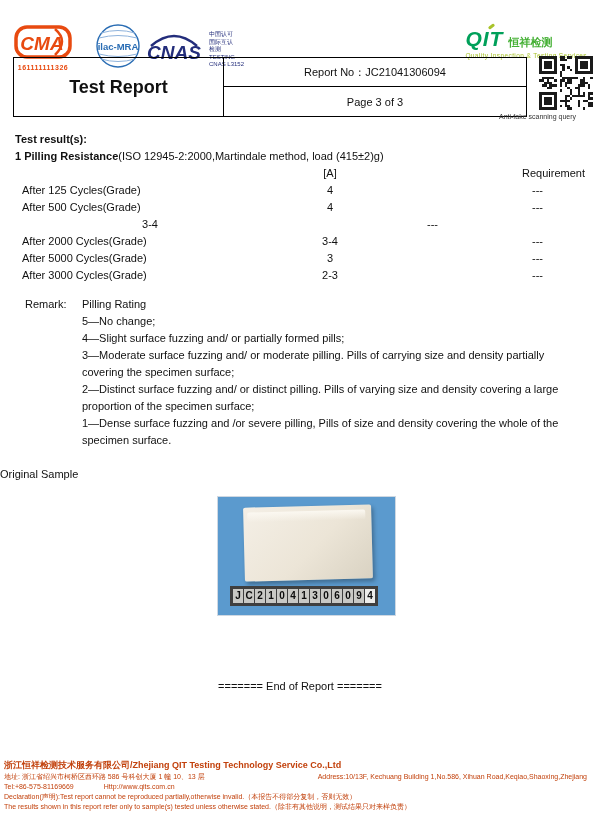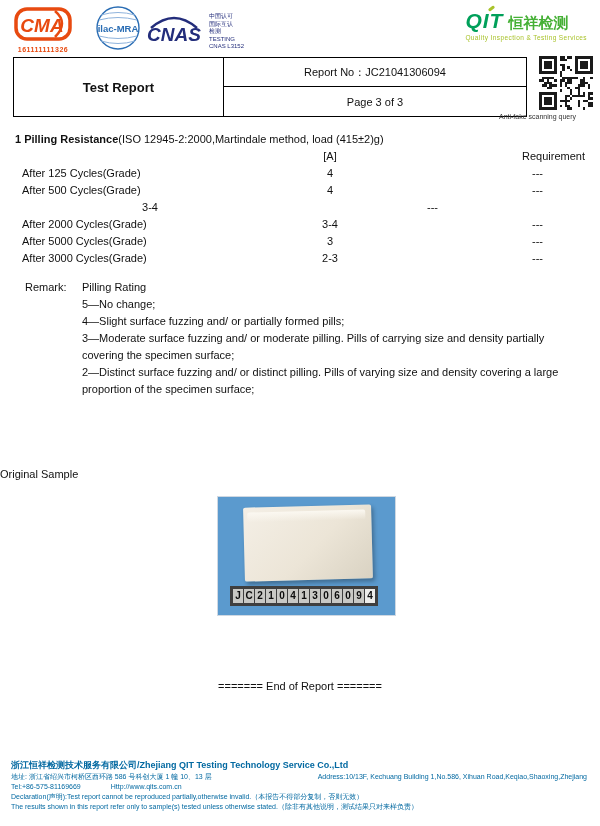--- a/index.html
+++ b/index.html
@@ -6,43 +6,43 @@
   html,body { background:#888; }
   .page {
     width:600px; height:826px; position:relative; margin:0 auto;
     background:#fff; color:#111;
     font-family:"Liberation Sans", sans-serif;
     overflow:hidden;
   }
   svg text { font-family:"Liberation Sans", sans-serif; }
 
   
-  .logo-strip { position:absolute; left:13px; right:13px; top:5px; height:50px; }
+  .logo-strip { position:absolute; left:13px; right:13px; top:23px; height:50px; }
   .cma-block { position:absolute; left:0; top:2px; width:60px; text-align:center; }
   .cma-svg rect, .cma-svg path { stroke:var(--cma,#e84a10); fill:none; }
   .cma-svg text { fill:var(--cma,#e84a10); }
   .cma-number { font-size:7px; font-weight:bold; color:var(--cma,#e84a10); letter-spacing:.5px; margin-top:1px; }
   .ilac-block { position:absolute; left:82px; top:0; }
   .ilac-svg .ring { stroke:var(--ilac,#2a6db4); fill:none; }
   .ilac-svg .wave { stroke:var(--ilacLight,#8fb3dc); fill:none; }
   .ilac-svg text { fill:var(--ilac,#2a6db4); }
   .cnas-block { position:absolute; left:130px; top:10px; }
   .cnas-svg path { stroke:var(--navy,#232d7b); fill:none; }
   .cnas-svg text { fill:var(--navy,#232d7b); }
   .cnas-text { position:absolute; left:196px; top:8px; font-size:6px; line-height:7.5px; color:var(--navy,#232d7b); }
   .qit-block { position:absolute; right:0; top:4px; }
   .qit-row { display:flex; align-items:baseline; gap:5px; }
   .qit-word { font-size:21px; font-weight:bold; color:var(--qit,#00a05a); letter-spacing:1px; position:relative; font-style:italic; }
   .qit-word::after { content:""; position:absolute; left:23px; top:-2px; width:7px; height:3px; background:var(--qitTag,#a9c32b); transform:rotate(-35deg); border-radius:2px; }
-  .qit-cn { font-size:15px; font-weight:bold; color:var(--qitCn,#45b035); }
+  .qit-cn { font-size:11px; font-weight:bold; color:var(--qitCn,#45b035); }
   .qit-tag { font-size:6.5px; color:var(--qitTag,#a9c32b); letter-spacing:.4px; margin-top:1px; text-align:center; }
 
   
   .hdr-table { position:absolute; left:13px; top:57px; width:514px; height:60px; border:1.6px solid #000; display:grid; grid-template-columns:210px 1fr; }
-  .hdr-title { border-right:1.6px solid #000; display:flex; align-items:center; justify-content:center; font-size:13px; font-weight:bold; }
+  .hdr-title { border-right:1.6px solid #000; display:flex; align-items:center; justify-content:center; font-size:18px; font-weight:bold; }
   .hdr-right { display:grid; grid-template-rows:1fr 1fr;text-align:center; }
   .hdr-reportno { border-bottom:1.6px solid #000; display:flex; align-items:center; justify-content:center; font-size:11px; }
   .hdr-page { display:flex; align-items:center; justify-content:center; font-size:11px; }
 
   
   .qr-wrap { position:absolute; left:537px; top:56px; width:58px; height:54px; }
   .qr-wrap svg { width:100%; height:100%; shape-rendering:crispEdges; }
   .qr-wrap rect { fill:#1a1a1a; }
   .qr-caption { position:absolute; left:478px; top:113px; width:119px; text-align:center; font-size:7px; color:#333; }
 
@@ -64,21 +64,21 @@
   .photo { position:absolute; left:218px; top:497px; width:177px; height:118px; background:var(--photoBlue,#5b9ace); box-shadow:0 0 0 1px #cfd8e2; }
   .fabric { position:absolute; left:26px; top:9px; width:128px; height:74px; background:linear-gradient(135deg,#f4efe6 0%,#ece5d7 55%,#d9d2c2 100%); border-radius:2px; transform:rotate(-1.5deg); box-shadow:2px 3px 4px rgba(0,0,0,.3); }
   .fabric-fold { position:absolute; left:4px; top:5px; width:92%; height:10px; background:linear-gradient(180deg,#fbf8f1,transparent); border-radius:2px; }
   .plate { position:absolute; left:12px; bottom:9px; height:20px; display:flex; align-items:center; gap:1px; background:var(--plateBg,#3f3f3f); padding:2px 3px; }
   .plate .tile { display:inline-block; width:10px; height:14px; background:#c9c9c5; color:#0d0d0d; font-size:10px; font-weight:bold; text-align:center; line-height:14px; }
   .plate .tile:last-child { background:#ededeb; }
 
   .end-line { position:absolute; left:0; right:0; top:642px; text-align:center; font-size:11px;margin-top:38px; }
 
   
-  .footer { position:absolute; left:11px; right:13px; top:759px; color:#0369a1; }
+  .footer { position:absolute; left:4px; right:13px; top:759px; color:#c2410c; }
   .f-company { font-size:9px; font-weight:bold; line-height:13px; }
   .f-line { font-size:7px; line-height:10px; display:flex; }
   .f-line .sp { flex:1; }
   .f-tel { margin-right:30px; }
 </style>
 </head>
 <body>
 
 <div class="page">
 
@@ -335,20 +335,21 @@
         <rect x="19" y="19" width="1" height="1"></rect>
         <rect x="20" y="19" width="1" height="1"></rect>
         <rect x="11" y="20" width="1" height="1"></rect>
         <rect x="12" y="20" width="1" height="1"></rect>
         <rect x="17" y="20" width="1" height="1"></rect>
       </svg>
   </div>
   <div class="qr-caption">Anti-fake scanning query</div>
 
   <div class="body">
+    <div class="sec-title">Test result(s):</div>
     <div class="test-title"><b>1 Pilling Resistance</b><span>(ISO 12945-2:2000,Martindale method, load (415±2)g)</span></div>
 
     <div class="r-row hdr">
       <span class="lbl"></span>
       <span class="val">[A]</span>
       <span></span>
       <span class="req">Requirement</span>
     </div>
 
     <div class="r-row">
@@ -388,20 +389,21 @@
     </div>
 
     <div class="remark">
       <div class="rlabel">Remark:</div>
       <div class="rbody">
         <div>Pilling Rating</div>
         <div>5—No change;</div>
         <div>4—Slight surface fuzzing and/ or partially formed pills;</div>
         <div>3—Moderate surface fuzzing and/ or moderate pilling. Pills of carrying size and density partially covering the specimen surface;</div>
         <div>2—Distinct surface fuzzing and/ or distinct pilling. Pills of varying size and density covering a large proportion of the specimen surface;</div>
+        <div>1—Dense surface fuzzing and /or severe pilling, Pills of size and density covering the whole of the specimen surface.</div>
       </div>
     </div>
   </div>
 
   <div class="sample-title">Original Sample</div>
   <div class="photo">
     <div class="fabric">
       <div class="fabric-fold"></div>
     </div>
     <div class="plate">

